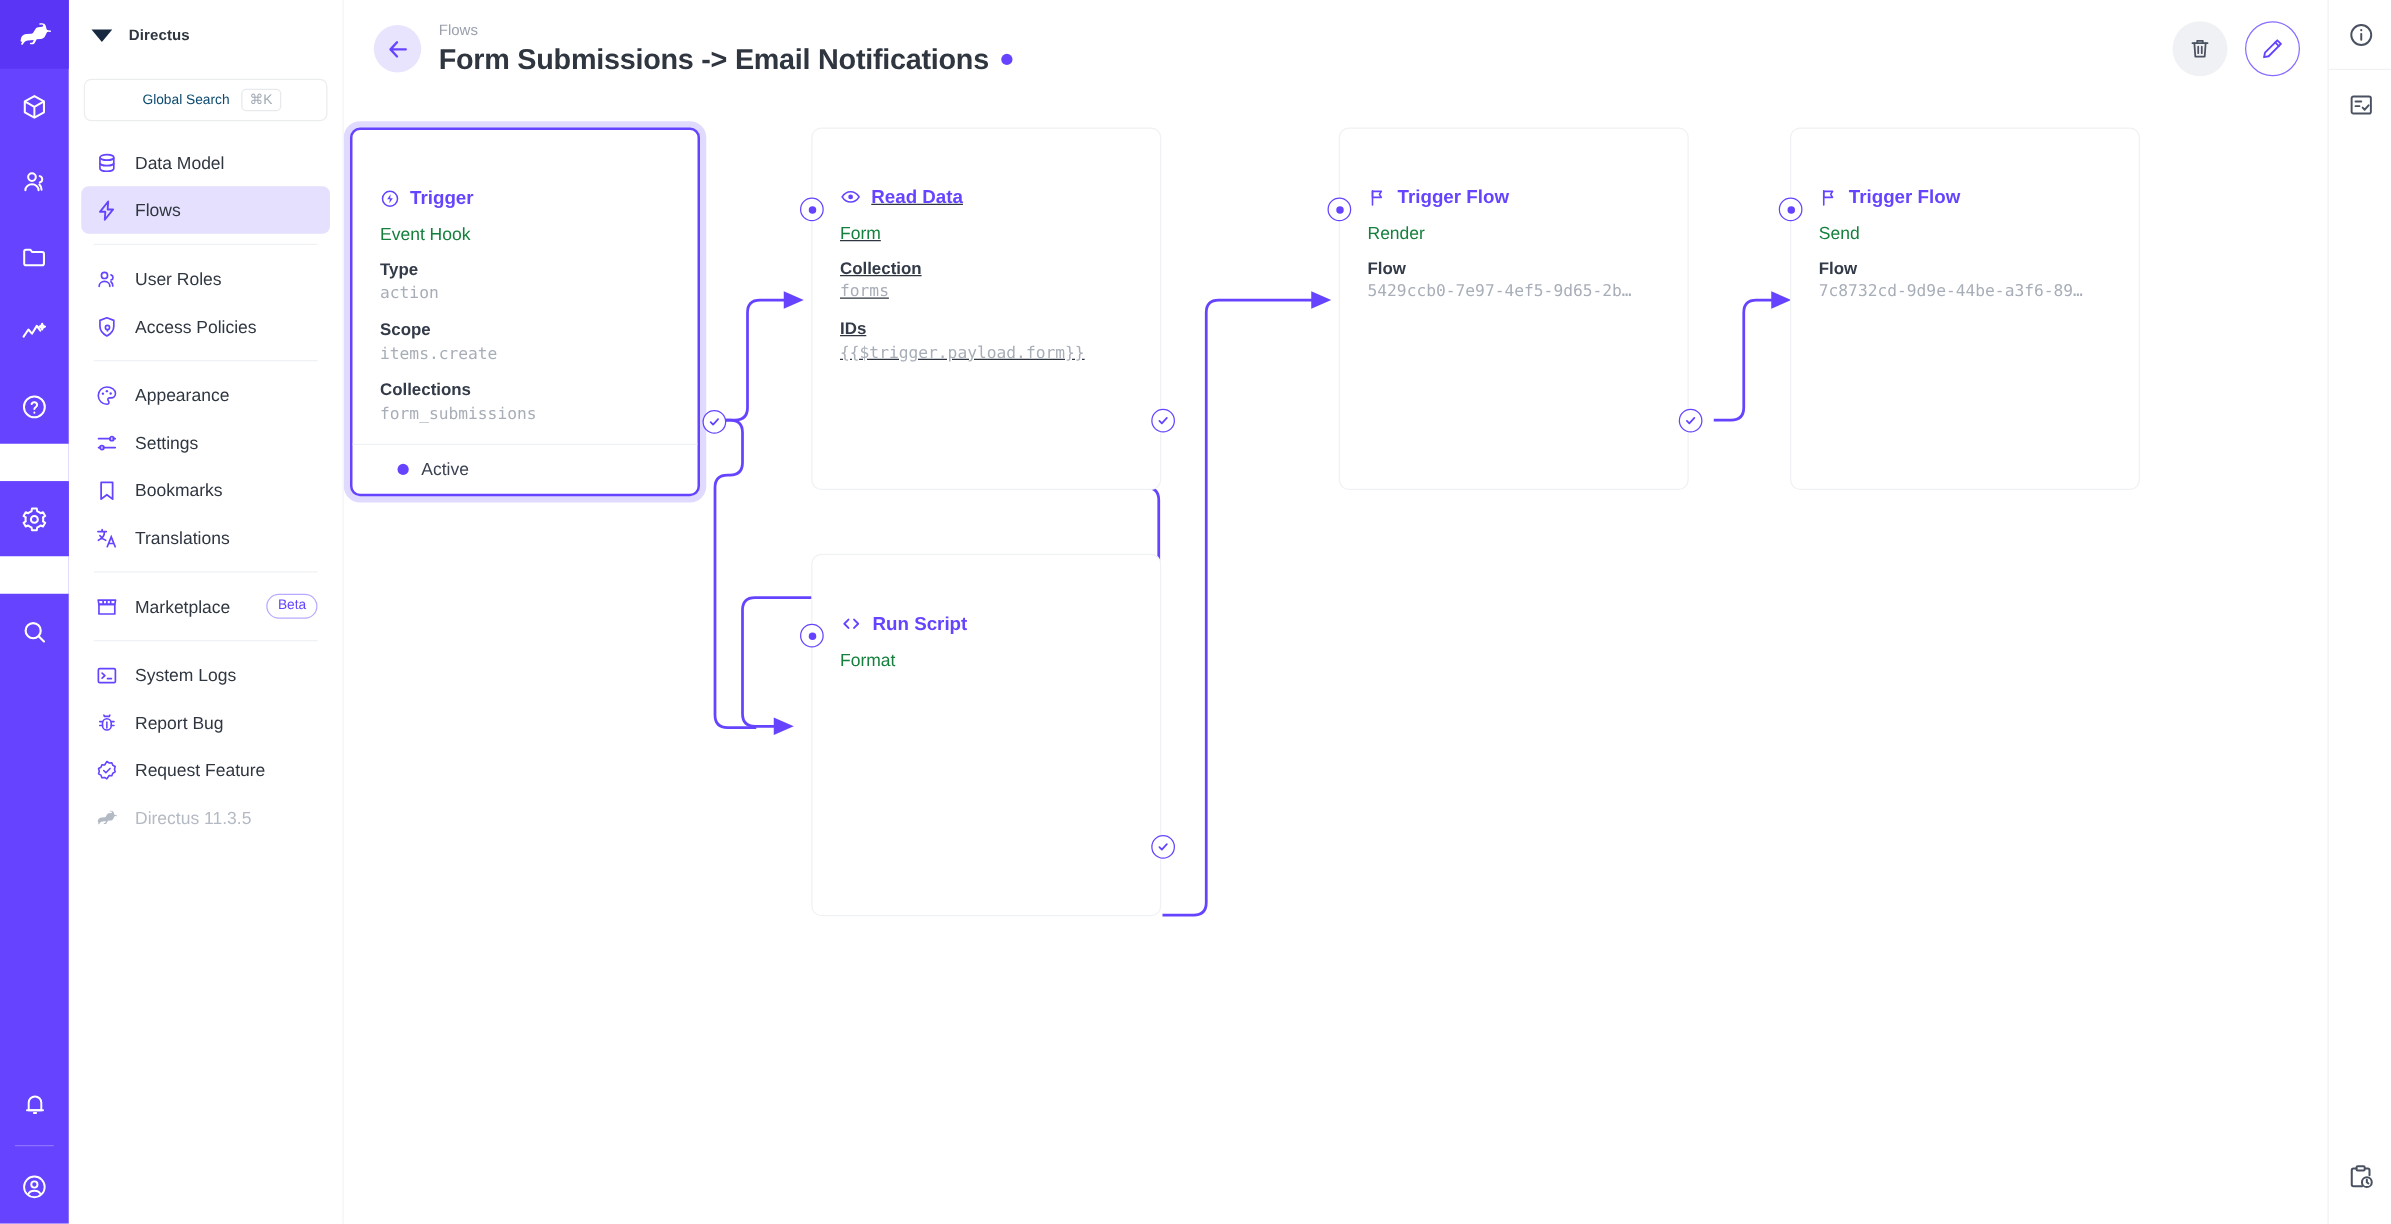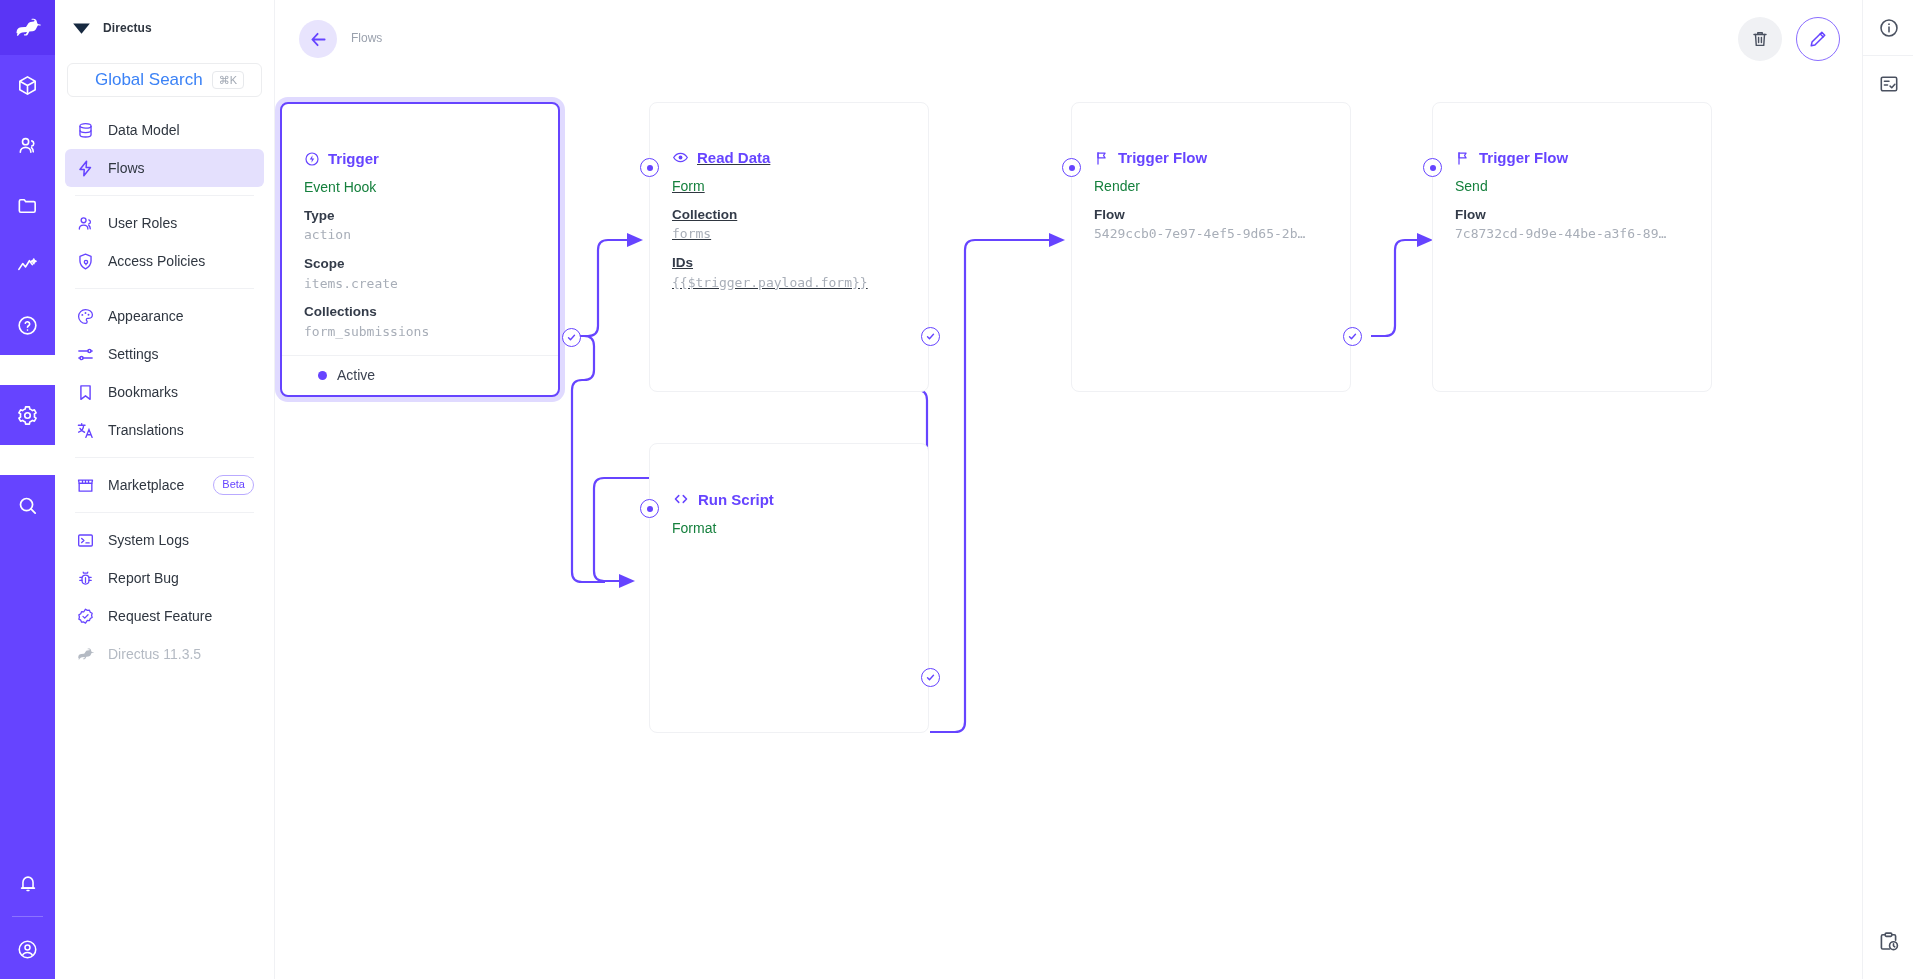--- a/index.html
+++ b/index.html
@@ -53,21 +53,21 @@
   }
   .sb-brand-name { font-size: 12px; font-weight: 700; color: #2f3640; letter-spacing: .1px; }
   .sb-search {
     margin: 8px 12px 14px 12px;
     height: 34px;
     border: 1px solid #ecedef;
     border-radius: 6px;
     display: flex; align-items: center; justify-content: center;
     gap: 9px;
   }
-  .sb-search-ph { color: #3b82f6; font-size: 17px; margin-left: 10px; }
+  .sb-search-ph { color: #0c4a6e; font-size: 11px; margin-left: 10px; }
   .sb-kbd {
     border: 1px solid #e7e9ec; border-radius: 4px;
     font-size: 11px; color: #a2a9b4;
     padding: 2px 6px; line-height: 1.1;
   }
   .sb-list { padding: 0 10px; }
   .sb-item {
     display: flex; align-items: center; gap: 13px;
     height: 38px; padding: 0 10px;
     border-radius: 6px;
@@ -411,20 +411,24 @@
   <div class="main">
 
     <div class="topbar">
       <div class="back-btn">
         <svg width="21" height="21" viewBox="0 0 24 24" fill="none" stroke="currentColor" stroke-width="2.1" stroke-linecap="round" stroke-linejoin="round">
             <path d="M19 12H5.5M11 5.5 5 12l6 6.5"></path>
           </svg>
       </div>
       <div class="title-wrap">
         <div class="crumb">Flows</div>
+        <div class="title-line">
+          <span class="page-title">Form Submissions -&gt; Email Notifications</span>
+          <span class="title-dot"></span>
+        </div>
       </div>
       <div class="topbar-right">
         <div class="btn-circle btn-trash">
           <svg width="20" height="20" viewBox="0 0 24 24" fill="none" stroke="currentColor" stroke-width="1.7" stroke-linecap="round" stroke-linejoin="round">
               <path d="M4.8 6.6h14.4M9.3 6.6V4.4h5.4v2.2"></path>
               <path d="M6.6 6.6l.9 13h9l.9-13"></path>
               <path d="M10.3 10v6.2M13.7 10v6.2"></path>
             </svg>
         </div>
         <div class="btn-circle btn-edit">

